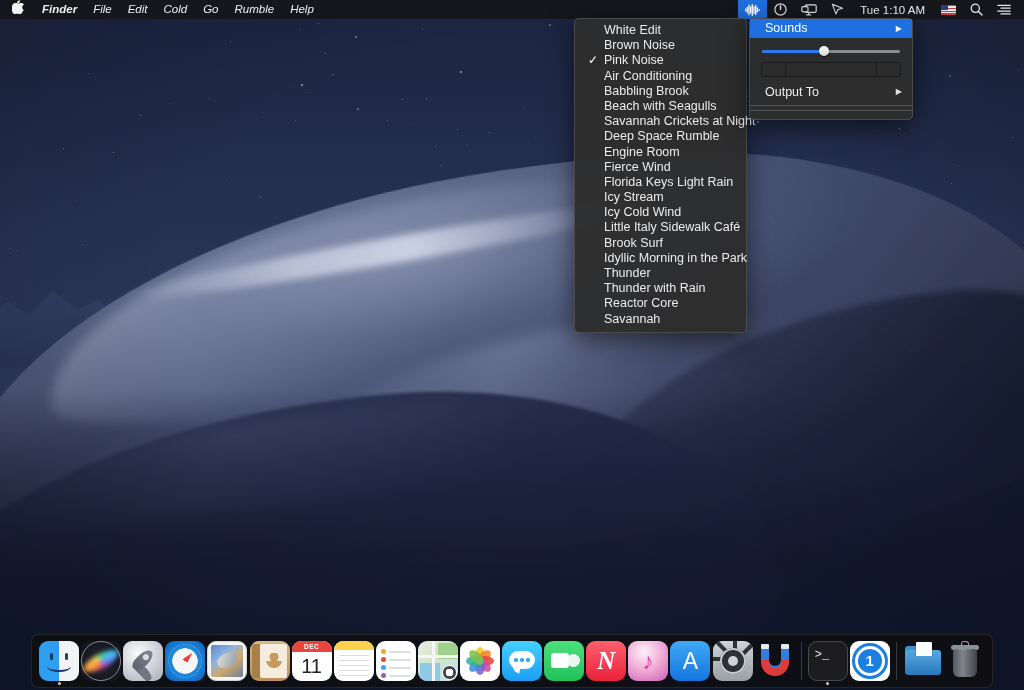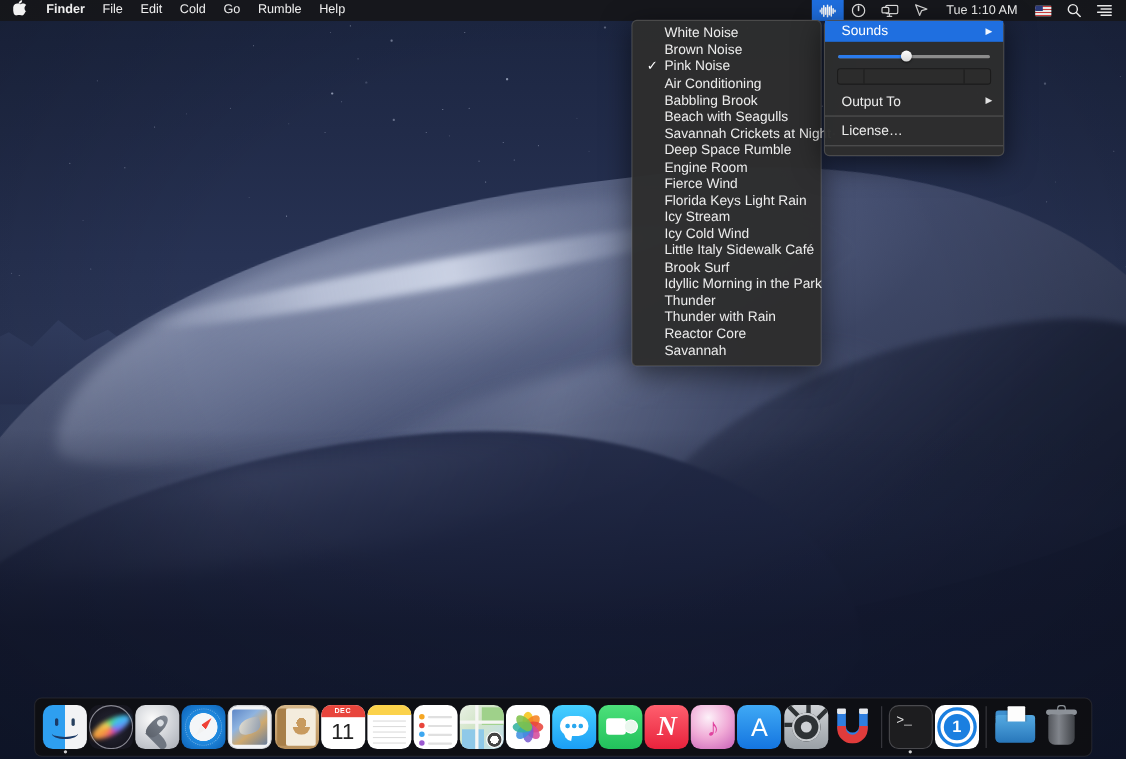--- a/index.html
+++ b/index.html
@@ -94,21 +94,21 @@
   }
 
   
   #menubar {
     position:absolute; left:0; top:0; width:1024px; height:19px;
     background:rgba(22,22,24,.88);
     display:flex; align-items:center;
     color:#e8e8e8; font-size:11.5px;
     z-index:50;
   }
-  .mb-left { display:flex; align-items:flex-end; height:19px; }
+  .mb-left { display:flex; align-items:flex-end; height:19px;font-style:italic; }
   .mb-item {
     padding:0 8px; height:19px; line-height:19px; white-space:nowrap;
     font-size:11.5px; color:#efefef;
   }
   .mb-item.apple { padding:0 10px 0 12px; font-size:13px; line-height:17px; }
   .mb-item.bold { font-weight:bold; }
   .mb-right { margin-left:auto; display:flex; align-items:center; height:19px; padding-right:6px; }
   .mb-status {
     display:flex; align-items:center; justify-content:center;
     height:19px; padding:0 7px; color:#e6e6e6;
@@ -514,21 +514,21 @@
             <path d="M4.0 9.9 L13.2 9.9"></path>
         </g>
       </svg>
     </div>
   </div>
 </div>
 
 <div class="menu" id="sound-menu">
   <div class="snd-item">
     <span class="chk"></span>
-    <span>White Noise</span>
+    <span>White Edit</span>
   </div>
   <div class="snd-item">
     <span class="chk"></span>
     <span>Brown Noise</span>
   </div>
   <div class="snd-item">
     <span class="chk">✓</span>
     <span>Pink Noise</span>
   </div>
   <div class="snd-item">
@@ -623,23 +623,20 @@
     </div>
   </div>
 
   <div class="mm-row">
     <span>Output To</span>
     <span class="mm-arrow">▶</span>
   </div>
 
   <div class="mm-sep"></div>
 
-  <div class="mm-row">
-    <span>License…</span>
-  </div>
 
   <div class="mm-sep"></div>
 
 </div>
 
 <div id="dock">
 
   <div class="dk">
     <div class="app ico-finder">
       <div class="face">

